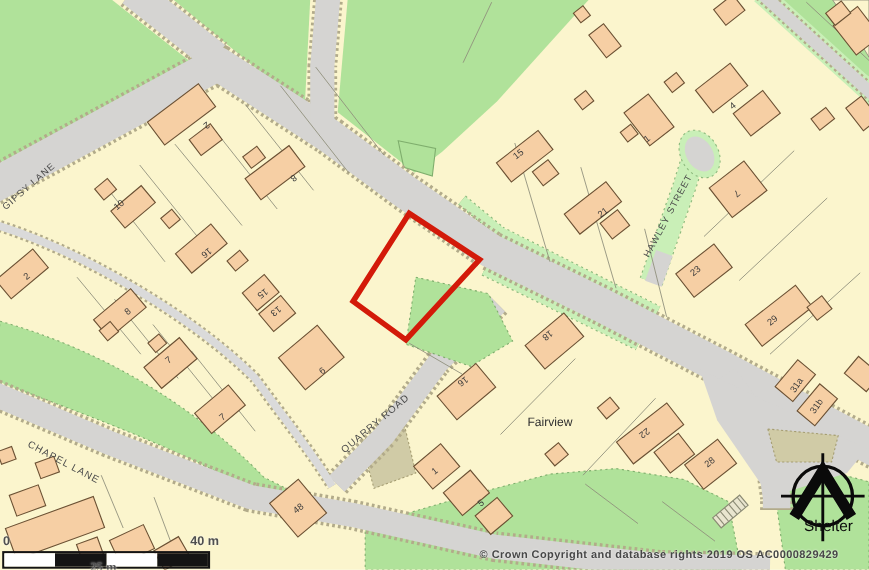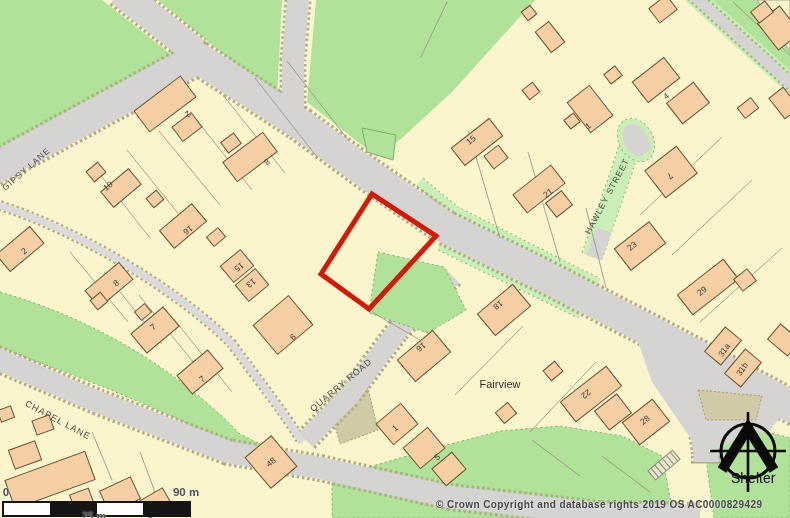--- a/index.html
+++ b/index.html
@@ -227,21 +227,21 @@
 <span class="lbl num" style="left:645px;top:420px;transform:translate(-50%,-50%) rotate(-38deg);">28</span>
 
 <div id="scalebar">
   <div class="seg-w"></div>
   <div class="seg-b"></div>
   <div class="seg-w"></div>
   <div class="seg-b"></div>
 </div>
 <span class="lbl scale-label" style="left:6px;top:492px;transform:translate(-50%,-50%);">0</span>
 <span class="lbl scale-label" style="left:94px;top:516px;transform:translate(-50%,-50%);font-family:Liberation Serif, serif;">25 m</span>
-<span class="lbl scale-label" style="left:186px;top:492px;transform:translate(-50%,-50%);">90 m</span>
+<span class="lbl scale-label" style="left:186px;top:492px;transform:translate(-50%,-50%);">40 m</span>
 
 <span id="attribution">© Crown Copyright and database rights 2019 OS AC0000829429</span>
 
 <svg id="shelter" viewBox="0 0 88 92">
   <g stroke="#0a0a0a" fill="none">
     <line x1="46" y1="8" x2="46" y2="88" stroke-width="2.6"></line>
     <line x1="8" y1="47" x2="84" y2="47" stroke-width="2.6"></line>
     <circle cx="46" cy="47" r="27" stroke-width="3"></circle>
     <path d="M 20 66 L 46 24 L 72 66" stroke-width="10"></path>
   </g>

